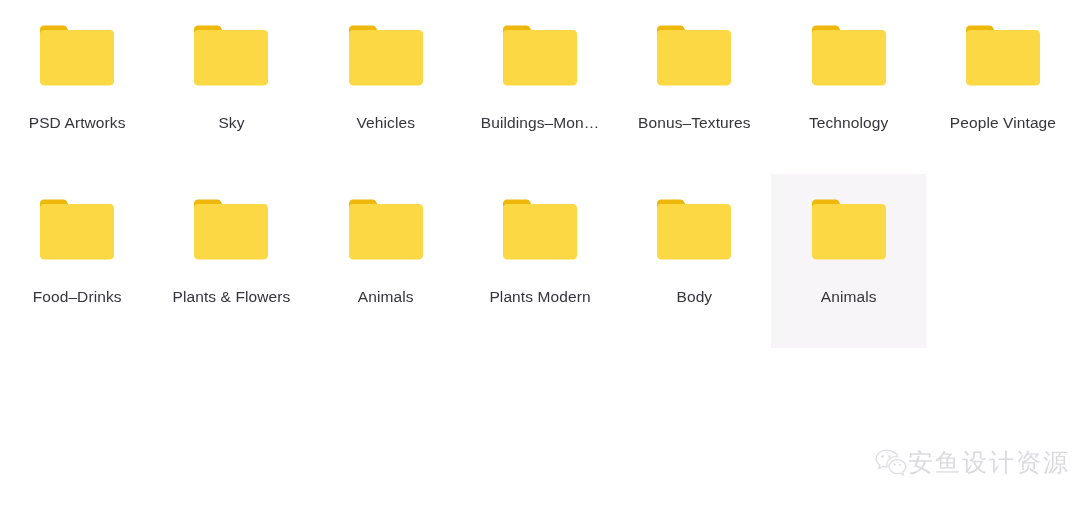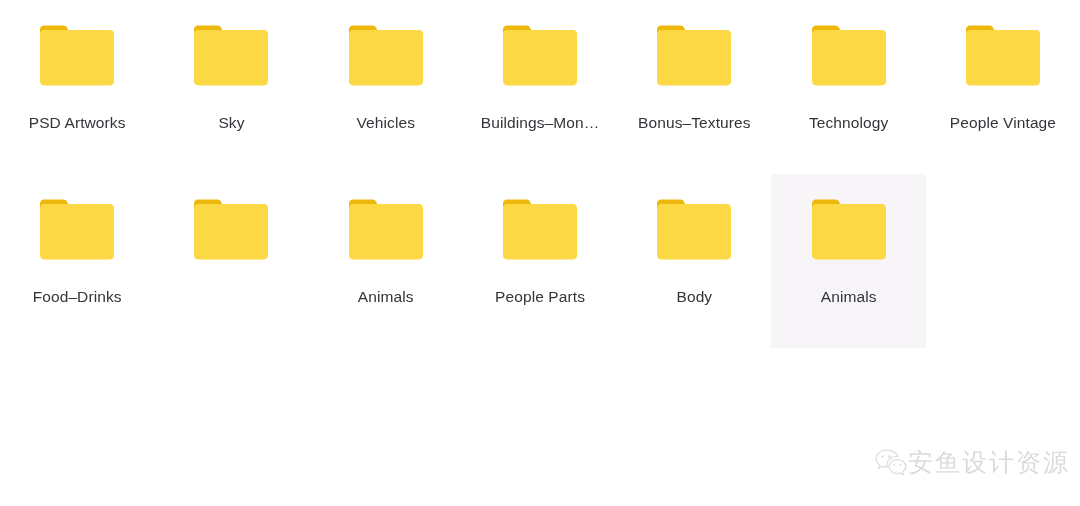--- a/index.html
+++ b/index.html
@@ -167,38 +167,39 @@
       </span>
       <span class="folder-label">Food–Drinks</span>
     </div>
     <div class="folder-item">
       <span class="folder-icon">
         <svg viewBox="0 0 80 66" aria-hidden="true">
           <path d="M3 6.5 C3 4.3 4.7 2.6 6.9 2.6 L26.5 2.6 C28 2.6 29.3 3.4 30 4.7 L33.6 11.5 L3 11.5 Z" fill="#edb80b"></path>
           <path d="M3 11 C3 8.8 4.7 7.1 6.9 7.1 L73.1 7.1 C75.3 7.1 77 8.8 77 11 L77 58.5 C77 60.7 75.3 62.4 73.1 62.4 L6.9 62.4 C4.7 62.4 3 60.7 3 58.5 Z" fill="#fcd845"></path>
         </svg>
       </span>
+      <span class="folder-label">Plants &amp; Flowers</span>
     </div>
     <div class="folder-item">
       <span class="folder-icon">
         <svg viewBox="0 0 80 66" aria-hidden="true">
           <path d="M3 6.5 C3 4.3 4.7 2.6 6.9 2.6 L26.5 2.6 C28 2.6 29.3 3.4 30 4.7 L33.6 11.5 L3 11.5 Z" fill="#edb80b"></path>
           <path d="M3 11 C3 8.8 4.7 7.1 6.9 7.1 L73.1 7.1 C75.3 7.1 77 8.8 77 11 L77 58.5 C77 60.7 75.3 62.4 73.1 62.4 L6.9 62.4 C4.7 62.4 3 60.7 3 58.5 Z" fill="#fcd845"></path>
         </svg>
       </span>
       <span class="folder-label">Animals</span>
     </div>
     <div class="folder-item">
       <span class="folder-icon">
         <svg viewBox="0 0 80 66" aria-hidden="true">
           <path d="M3 6.5 C3 4.3 4.7 2.6 6.9 2.6 L26.5 2.6 C28 2.6 29.3 3.4 30 4.7 L33.6 11.5 L3 11.5 Z" fill="#edb80b"></path>
           <path d="M3 11 C3 8.8 4.7 7.1 6.9 7.1 L73.1 7.1 C75.3 7.1 77 8.8 77 11 L77 58.5 C77 60.7 75.3 62.4 73.1 62.4 L6.9 62.4 C4.7 62.4 3 60.7 3 58.5 Z" fill="#fcd845"></path>
         </svg>
       </span>
-      <span class="folder-label">People Parts</span>
+      <span class="folder-label">Plants Modern</span>
     </div>
     <div class="folder-item">
       <span class="folder-icon">
         <svg viewBox="0 0 80 66" aria-hidden="true">
           <path d="M3 6.5 C3 4.3 4.7 2.6 6.9 2.6 L26.5 2.6 C28 2.6 29.3 3.4 30 4.7 L33.6 11.5 L3 11.5 Z" fill="#edb80b"></path>
           <path d="M3 11 C3 8.8 4.7 7.1 6.9 7.1 L73.1 7.1 C75.3 7.1 77 8.8 77 11 L77 58.5 C77 60.7 75.3 62.4 73.1 62.4 L6.9 62.4 C4.7 62.4 3 60.7 3 58.5 Z" fill="#fcd845"></path>
         </svg>
       </span>
       <span class="folder-label">Body</span>
     </div>

